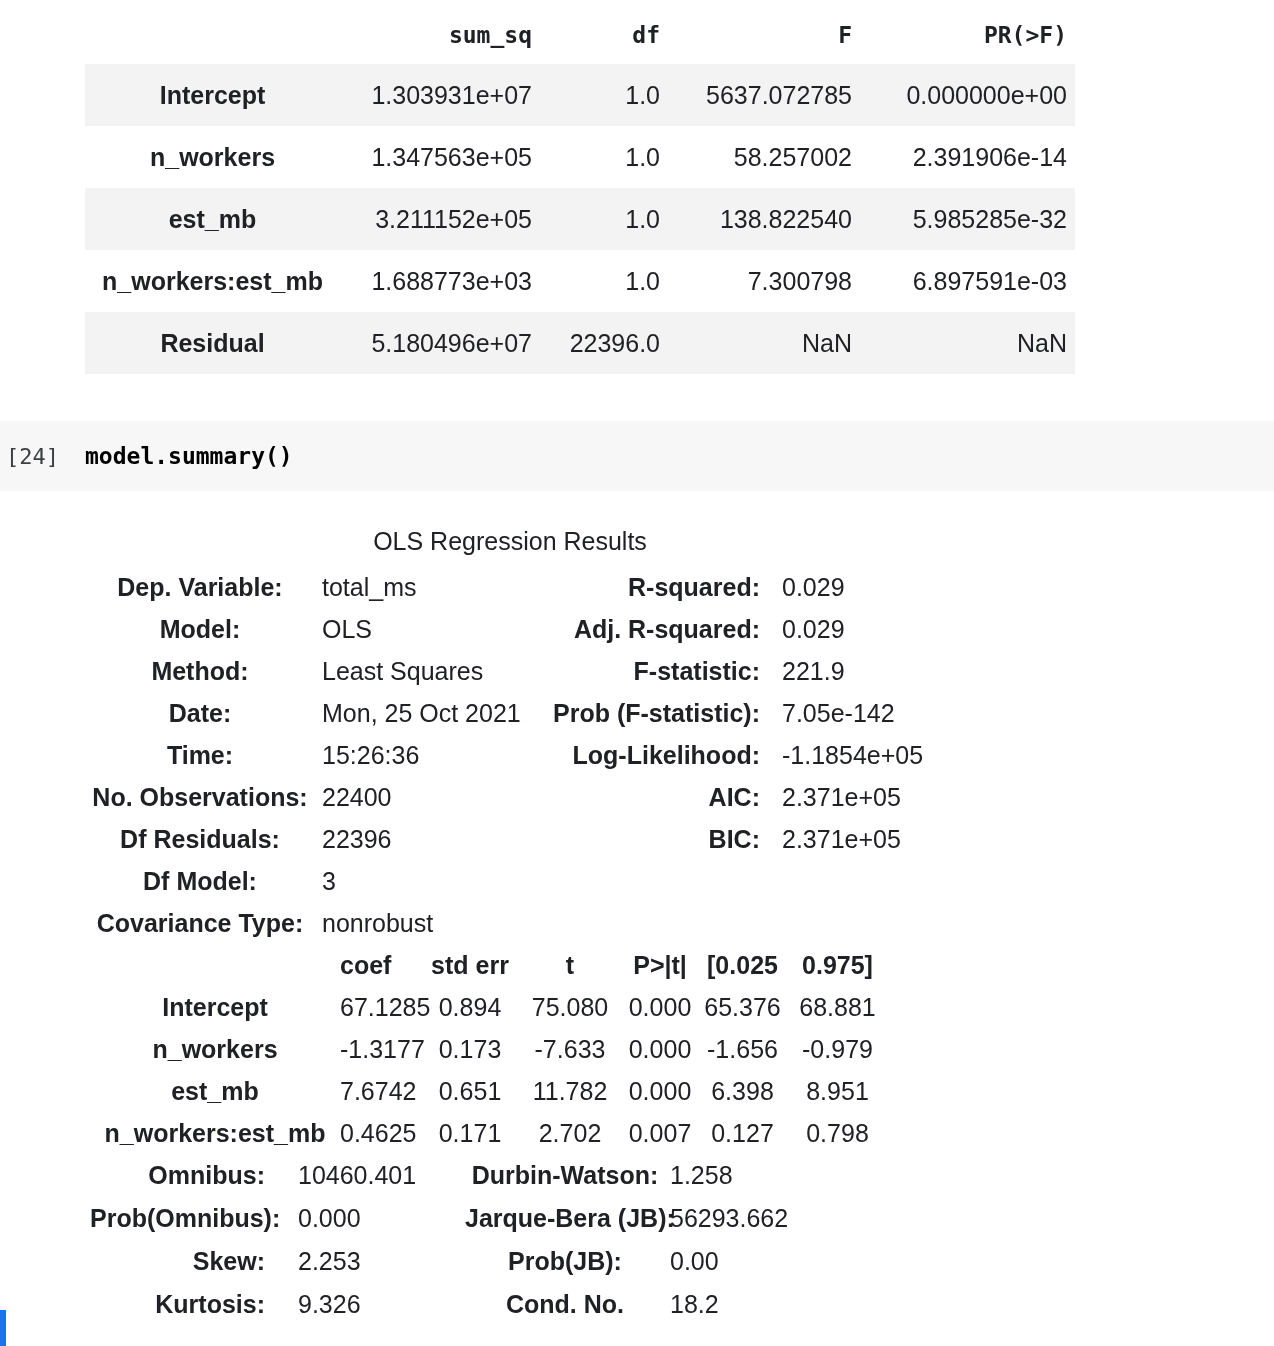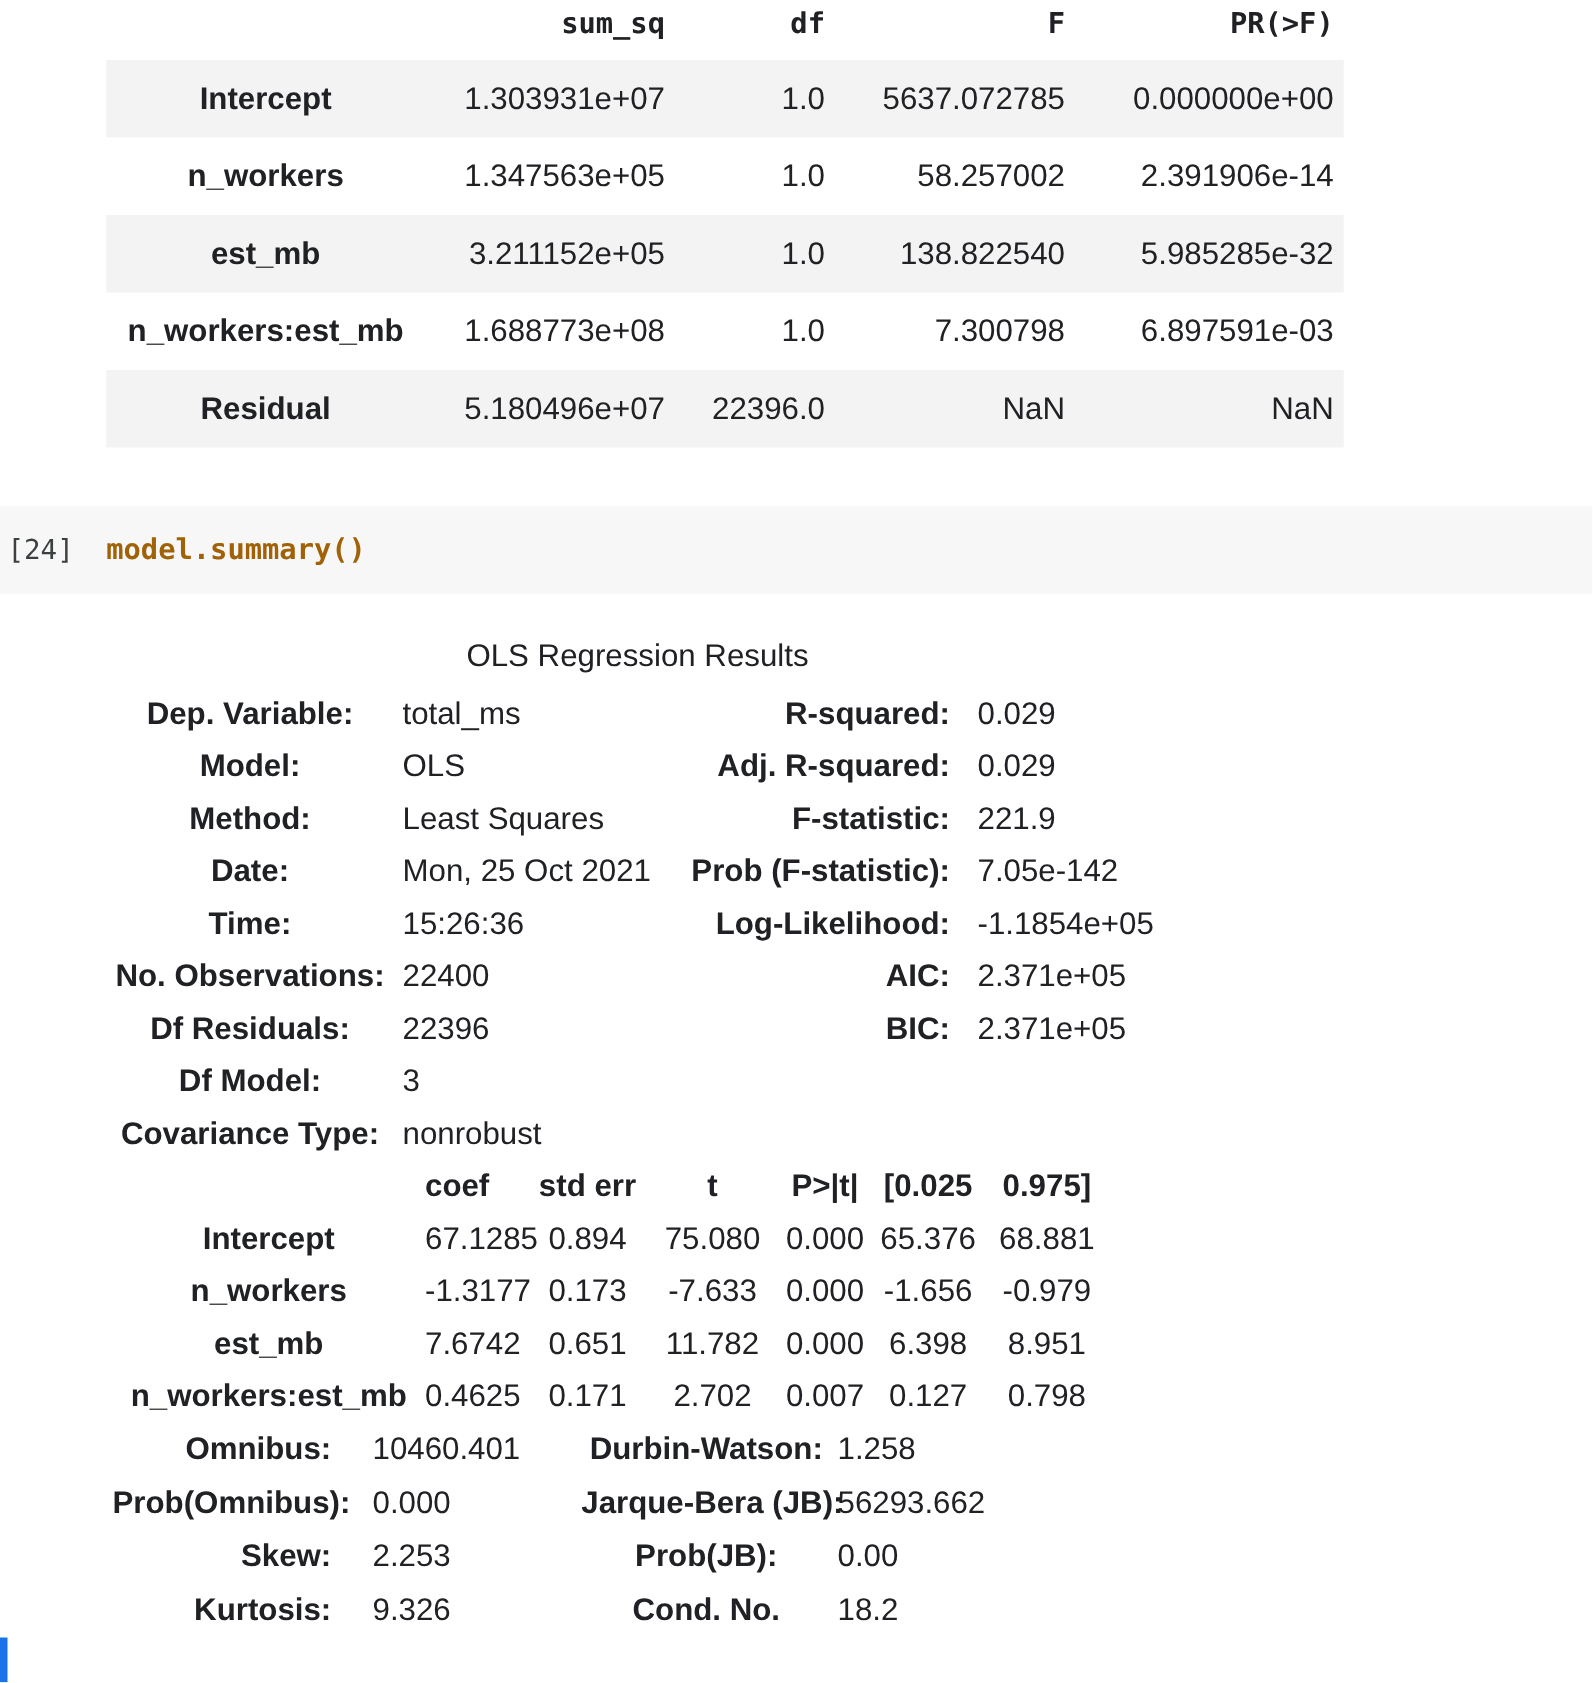--- a/index.html
+++ b/index.html
@@ -7,20 +7,21 @@
   body {
     width: 1274px;
     font-family: "Liberation Sans", sans-serif;
     color: #202124;
   }
   .page {
     position: relative;
     width: 1274px;
     min-height: 1346px;
     background: #ffffff;
+    padding-top: 16px;
     overflow: hidden;
   }
 
   
   table.dataframe {
     border-collapse: collapse;
     table-layout: fixed;
     margin-left: 85px;
     width: 990px;
     font-size: 25px;
@@ -65,21 +66,21 @@
     margin-left: 6px;
     width: 62px;
     font-size: 22px;
     color: #3c4043;
     flex: none;
   }
   .code-text {
     margin-left: 17px;
     font-size: 23px;
     font-weight: 700;
-    color: #a16207;
+    color: #000000;
     white-space: pre;
   }
 
   
   .summary-output {
     margin: 36px 0 0 90px;
     width: 845px;
     font-size: 25px;
   }
   .summary-title {
@@ -171,21 +172,21 @@
       </tr>
       <tr class="stripe">
         <th>est_mb</th>
         <td>3.211152e+05</td>
         <td>1.0</td>
         <td>138.822540</td>
         <td>5.985285e-32</td>
       </tr>
       <tr>
         <th>n_workers:est_mb</th>
-        <td>1.688773e+08</td>
+        <td>1.688773e+03</td>
         <td>1.0</td>
         <td>7.300798</td>
         <td>6.897591e-03</td>
       </tr>
       <tr class="stripe">
         <th>Residual</th>
         <td>5.180496e+07</td>
         <td>22396.0</td>
         <td>NaN</td>
         <td>NaN</td>

